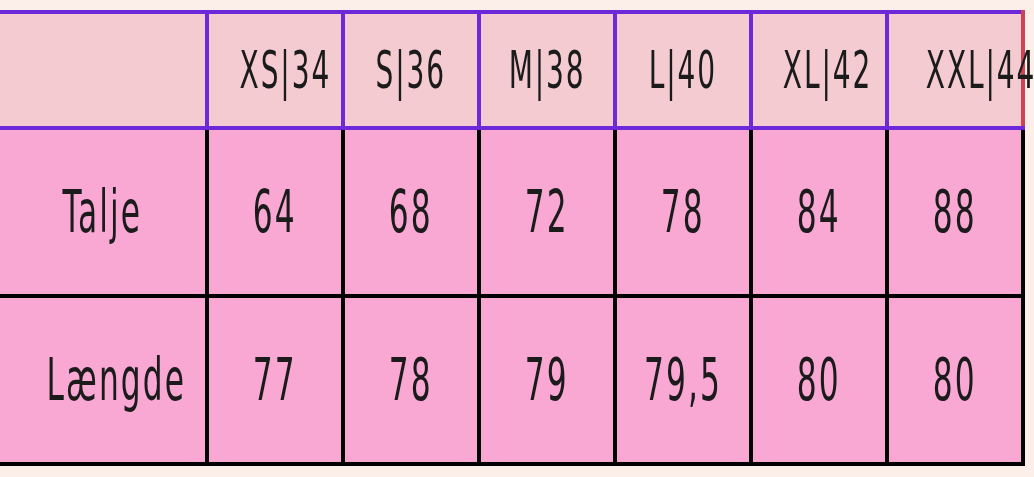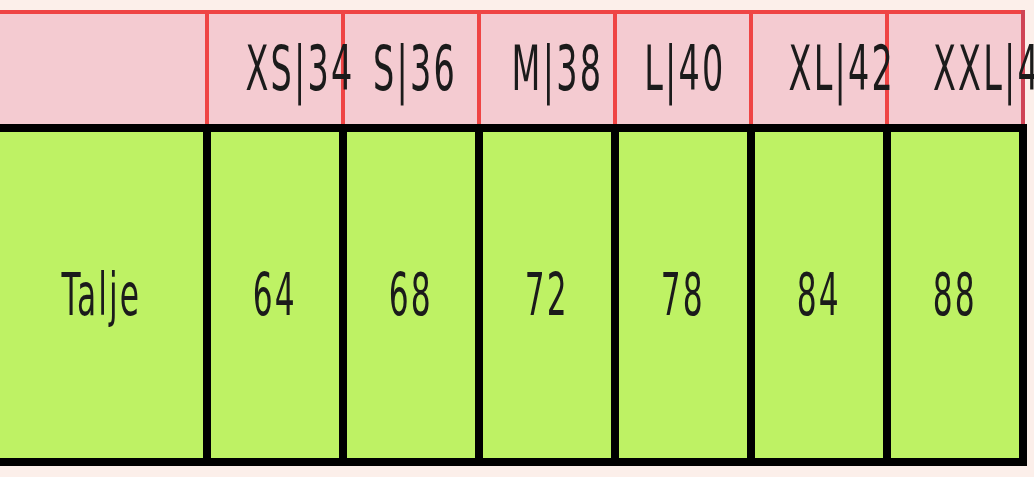--- a/index.html
+++ b/index.html
@@ -52,38 +52,38 @@
     white-space: nowrap;
     letter-spacing: 0.06em;
   }
 
   
   table.size-chart thead tr {
     height: 116px;
   }
   table.size-chart thead th {
     background: #F4CBD1;
-    border: 4px solid #ef4444;
-    font-size: 62px;
+    border: 4px solid #6d28d9;
+    font-size: 52px;
     line-height: 1;
   }
   table.size-chart thead th.corner-blank {
     border-left: none;
   }
   table.size-chart thead th.last-col {
     border-right-color: #CF4455;
   }
 
   
   table.size-chart tbody tr {
     height: 113px;
   }
   table.size-chart tbody td {
-    background: #bef264;
-    border: 8px solid #000000;
+    background: #f9a8d4;
+    border: 4px solid #000000;
     font-size: 58px;
     line-height: 1;
   }
   table.size-chart tbody td.row-label {
     border-left: none;
     font-size: 58px;
   }
 
   
   col.c-label { width: 207px; }
@@ -149,15 +149,38 @@
         </td>
         <td>
           <span class="cell-txt">84</span>
         </td>
         <td>
           <span class="cell-txt">88</span>
         </td>
       </tr>
 
 
+      <tr>
+        <td class="row-label">
+          <span class="cell-txt">Længde</span>
+        </td>
+        <td>
+          <span class="cell-txt">77</span>
+        </td>
+        <td>
+          <span class="cell-txt">78</span>
+        </td>
+        <td>
+          <span class="cell-txt">79</span>
+        </td>
+        <td>
+          <span class="cell-txt">79,5</span>
+        </td>
+        <td>
+          <span class="cell-txt">80</span>
+        </td>
+        <td>
+          <span class="cell-txt">80</span>
+        </td>
+      </tr>
     </tbody>
   </table>
 </div>
 
 </body></html>

